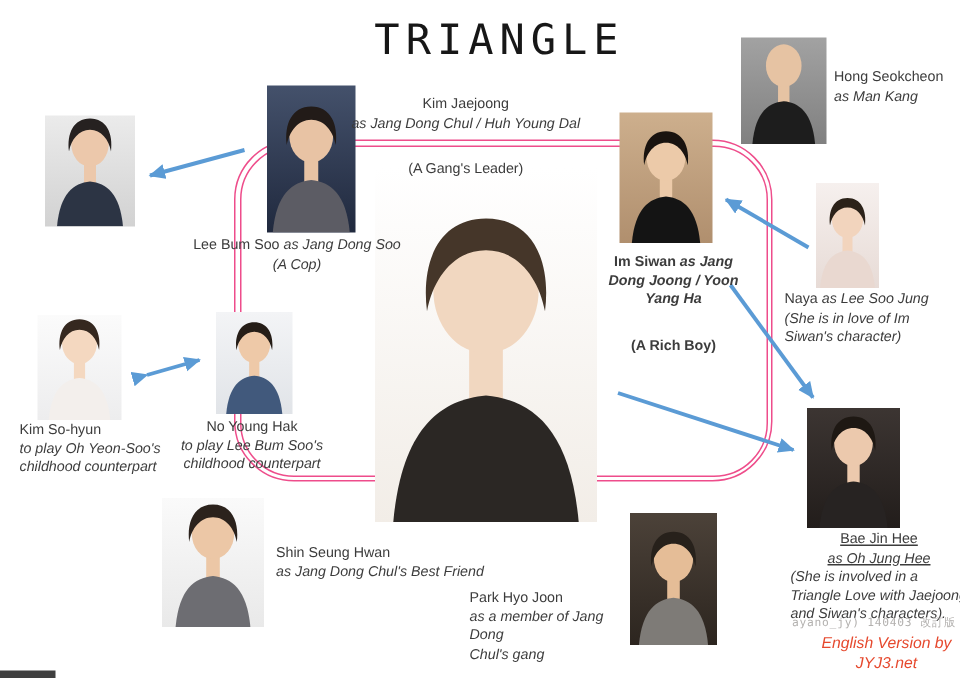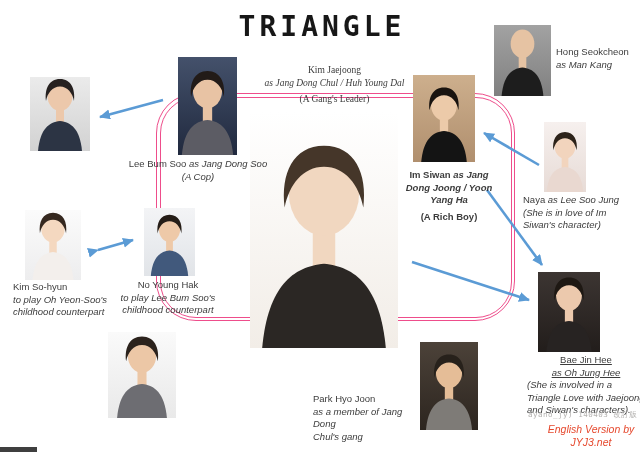--- a/index.html
+++ b/index.html
@@ -1,22 +1,22 @@
 <!DOCTYPE html>
 <html><head>
 <meta charset="utf-8">
 <style>
   html,body{margin:0;padding:0;}
   body{width:640px;height:452px;overflow:hidden;background:#ffffff;
        font-family:"Liberation Sans", sans-serif;}
   #canvas{position:relative;width:640px;height:452px;background:#ffffff;}
 
   
-  .title{position:absolute;top:10px;left:22px;width:600px;text-align:center;
-         font-family:"DejaVu Sans Mono", monospace;font-size:28px;font-weight:700;
+  .title{position:absolute;top:10px;left:33px;width:600px;text-align:center;
+         font-family:"DejaVu Sans Mono", monospace;font-size:28px;font-weight:400;
          letter-spacing:4px;color:#171717;z-index:5;}
 
   
   .ring-outer{position:absolute;left:156px;top:93px;width:357px;height:226px;
               border:1.7px solid #ee4d8b;border-radius:40px;z-index:1;}
   .ring-inner{position:absolute;left:2.5px;top:2.5px;right:2.5px;bottom:2.5px;
               border:1.7px solid #ee4d8b;border-radius:36px;}
 
   
   .arrows{position:absolute;left:0;top:0;z-index:3;}
@@ -34,21 +34,21 @@
   .p-kimsohyun   {--bg1:#fbfbfb;--bg2:#ededee;--hair:#35281f;--skin:#f4d8c0;--top:#f3efec;}
   .p-noyounghak  {--bg1:#f3f4f6;--bg2:#e1e4e8;--hair:#251d17;--skin:#eec9a8;--top:#41597c;}
   .p-shinseung   {--bg1:#fafafa;--bg2:#e9e9e9;--hair:#2b221c;--skin:#ecc7a6;--top:#6d6d72;}
   .p-parkhyo     {--bg1:#4c4239;--bg2:#2c251f;--hair:#27211b;--skin:#e5bd97;--top:#7e7b77;}
   .p-baejinhee   {--bg1:#3c3532;--bg2:#221d1b;--hair:#1e1813;--skin:#ecc9ad;--top:#272322;}
 
   
   .cap{position:absolute;font-size:9.5px;line-height:1.32;color:#3c3c3c;z-index:4;}
   .it{font-style:italic;}
   .center{text-align:center;}
-  .gap{margin-top:4px;}
+  .gap{margin-top:18px;}
 
   .watermark{position:absolute;left:528px;top:410px;z-index:4;color:#b3b1af;
              font-family:"DejaVu Sans Mono", monospace;font-size:7.5px;letter-spacing:.5px;}
   .credit{position:absolute;left:545px;top:423px;width:92px;z-index:4;color:#e6492e;
           font-style:italic;font-size:10.5px;line-height:1.25;text-align:center;}
   .corner-bar{position:absolute;left:0;top:447px;width:37px;height:5px;background:#3f3f3f;z-index:4;}
 </style>
 </head>
 <body>
 
@@ -161,21 +161,21 @@
         <path d="M30,12 C19,12 14.5,22 16,34 C17.5,26 22.5,19.5 30,19.5 C37.5,19.5 42.5,26 44,34 C45.5,22 41,12 30,12 Z" fill="var(--hair)"></path>
       </svg>
     </div>
 
 
   <div class="cap center" style="left:123px;top:158px;width:150px;">
     <div><span>Lee Bum Soo </span><span class="it">as Jang Dong Soo</span></div>
     <div class="it">(A Cop)</div>
   </div>
 
-  <div class="cap center" style="left:252px;top:64px;width:165px;font-family:Liberation Serif, serif;">
+  <div class="cap center" style="left:228px;top:64px;width:165px;">
     <div>Kim Jaejoong</div>
     <div class="it">as Jang Dong Chul / Huh Young Dal</div>
     <div class="gap">(A Gang's Leader)</div>
   </div>
 
   <div class="cap center" style="left:398px;top:169px;width:102px;font-weight:bold;">
     <div><span>Im Siwan </span><span class="it">as Jang Dong Joong / Yoon Yang Ha</span></div>
     <div class="gap">(A Rich Boy)</div>
   </div>
 
@@ -194,20 +194,24 @@
     <div class="it">to play Oh Yeon-Soo's</div>
     <div class="it">childhood counterpart</div>
   </div>
 
   <div class="cap center" style="left:120px;top:279px;width:96px;">
     <div>No Young Hak</div>
     <div class="it">to play Lee Bum Soo's</div>
     <div class="it">childhood counterpart</div>
   </div>
 
+  <div class="cap" style="left:184px;top:363px;width:144px;">
+    <div>Shin Seung Hwan</div>
+    <div class="it">as Jang Dong Chul's Best Friend</div>
+  </div>
 
   <div class="cap" style="left:313px;top:393px;width:112px;">
     <div>Park Hyo Joon</div>
     <div class="it">as a member of Jang Dong</div>
     <div class="it">Chul's gang</div>
   </div>
 
   <div class="cap center" style="left:540px;top:354px;width:92px;text-decoration:underline;">
     <div>Bae Jin Hee</div>
     <div class="it">as Oh Jung Hee</div>

